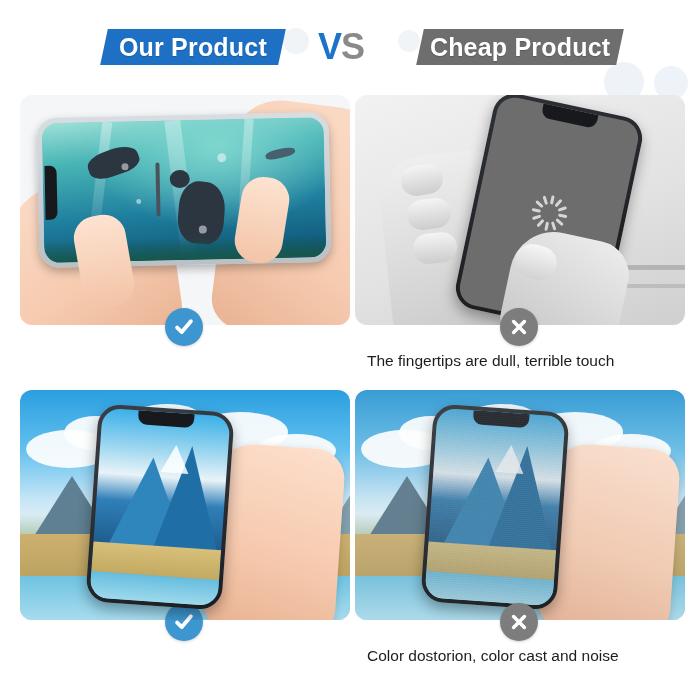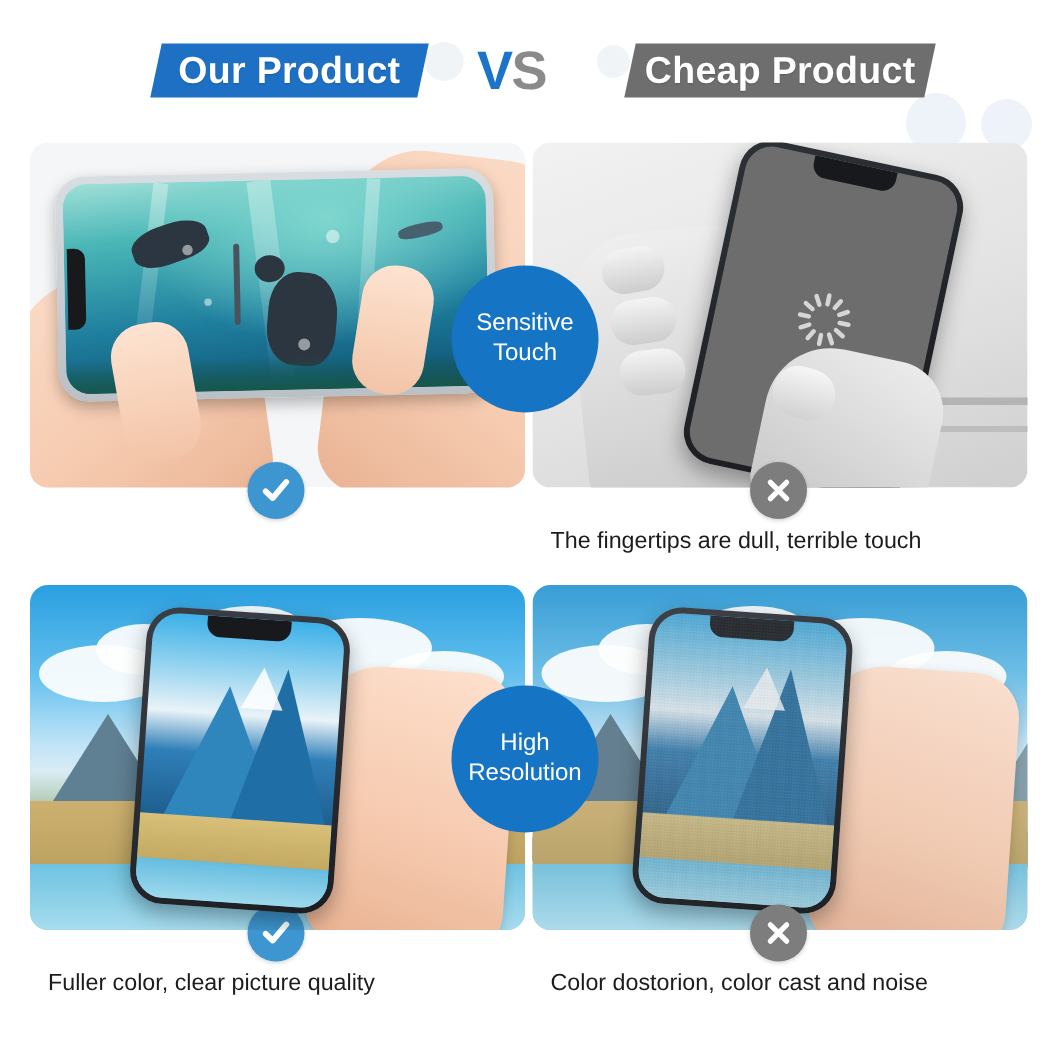--- a/index.html
+++ b/index.html
@@ -396,27 +396,18 @@
       <svg width="22" height="22" viewBox="0 0 24 24">
         <path d="M4.5 12.6 L9.6 17.5 L19.5 5.8" fill="none" stroke="#ffffff" stroke-width="4.2" stroke-linecap="round" stroke-linejoin="round"></path>
       </svg>
     </div>
     <div class="badge bad" id="badge-br">
       <svg width="20" height="20" viewBox="0 0 24 24">
         <path d="M5.5 5.5 L18.5 18.5 M18.5 5.5 L5.5 18.5" fill="none" stroke="#ffffff" stroke-width="4.2" stroke-linecap="round"></path>
       </svg>
     </div>
 
-    <div class="feature-circle" id="circle-touch">
-      <span>Sensitive</span>
-      <span>Touch</span>
-    </div>
-    <div class="feature-circle" id="circle-res">
-      <span>High</span>
-      <span>Resolution</span>
-    </div>
 
     <div class="caption" id="cap-tr">The fingertips are dull, terrible touch</div>
-    <div class="caption" id="cap-bl">Fuller color, clear picture quality</div>
     <div class="caption" id="cap-br">Color dostorion, color cast and noise</div>
 
   </div>
 </div>
 
 </body></html>

